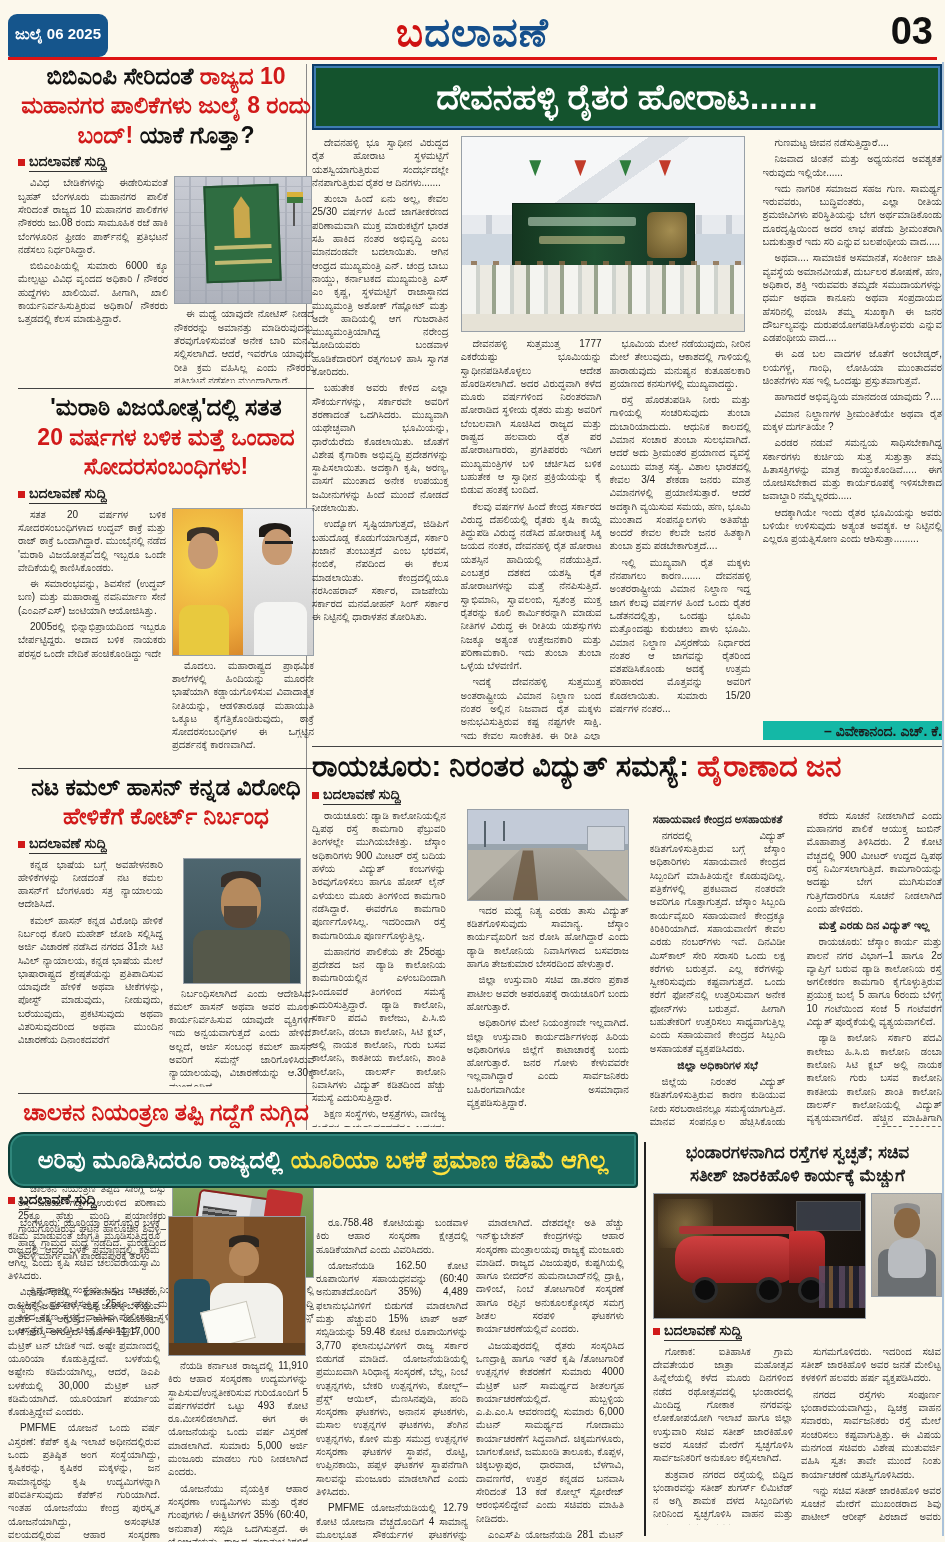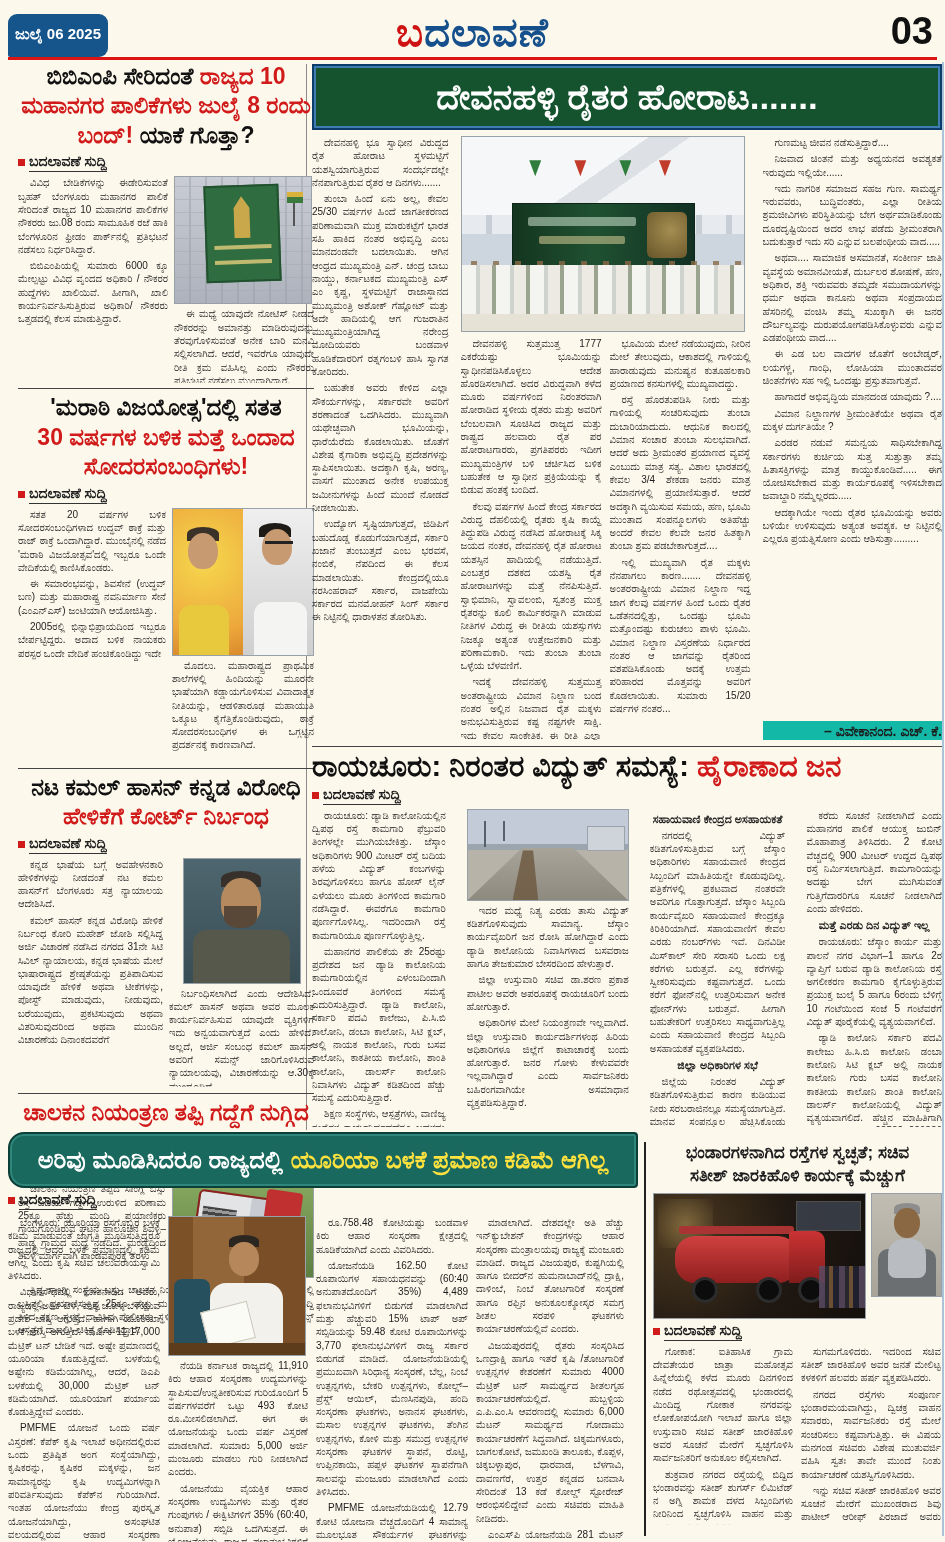--- a/index.html
+++ b/index.html
@@ -181,21 +181,21 @@
           <div class="col body-txt" style="height:76px;margin-top:3px;">
             <p>ಈ ಮಧ್ಯೆ ಯಾವುದೇ ನೋಟಿಸ್ ನೀಡದೆ ನೌಕರರನ್ನು ಅಮಾನತ್ತು ಮಾಡಿರುವುದನ್ನು ತೆರವುಗೊಳಿಸುವಂತೆ ಅನೇಕ ಬಾರಿ ಮನವಿ ಸಲ್ಲಿಸಲಾಗಿದೆ. ಆದರೆ, ಇವರೆಗೂ ಯಾವುದೇ ರೀತಿ ಕ್ರಮ ವಹಿಸಿಲ್ಲ ಎಂದು ನೌಕರರು ಪ್ರತಿಭಟನೆ ನಡೆಸಲು ಮುಂದಾಗಿದ್ದಾರೆ.</p>
           </div>
         </div>
       </div>
     </div>
 
     <div class="lart">
       <div class="lhead">
         <span class="blk">'ಮರಾಠಿ ವಿಜಯೋತ್ಸ'ದಲ್ಲಿ ಸತತ</span><br>
-        <span class="red">30 ವರ್ಷಗಳ ಬಳಿಕ ಮತ್ತೆ ಒಂದಾದ ಸೋದರಸಂಬಂಧಿಗಳು!</span>
+        <span class="red">20 ವರ್ಷಗಳ ಬಳಿಕ ಮತ್ತೆ ಒಂದಾದ ಸೋದರಸಂಬಂಧಿಗಳು!</span>
       </div>
       <div class="byline">
         <span class="sq"></span>
         <span class="bl-txt">ಬದಲಾವಣೆ ಸುದ್ದಿ</span>
       </div>
       <div class="flexrow">
         <div class="col body-txt" style="width:148px;height:255px;">
           <p>ಸತತ 20 ವರ್ಷಗಳ ಬಳಿಕ ಸೋದರಸಂಬಂಧಿಗಳಾದ ಉದ್ಧವ್ ಠಾಕ್ರೆ ಮತ್ತು ರಾಜ್ ಠಾಕ್ರೆ ಒಂದಾಗಿದ್ದಾರೆ. ಮುಂಬೈನಲ್ಲಿ ನಡೆದ 'ಮರಾಠಿ ವಿಜಯೋತ್ಸವ'ದಲ್ಲಿ ಇಬ್ಬರೂ ಒಂದೇ ವೇದಿಕೆಯಲ್ಲಿ ಕಾಣಿಸಿಕೊಂಡರು.</p>
           <p>ಈ ಸಮಾರಂಭವನ್ನು, ಶಿವಸೇನೆ (ಉದ್ಧವ್ ಬಣ) ಮತ್ತು ಮಹಾರಾಷ್ಟ್ರ ನವನಿರ್ಮಾಣ ಸೇನೆ (ಎಂಎನ್‌ಎಸ್) ಜಂಟಿಯಾಗಿ ಆಯೋಜಿಸಿತ್ತು.</p>
           <p>2005ರಲ್ಲಿ ಭಿನ್ನಾಭಿಪ್ರಾಯದಿಂದ ಇಬ್ಬರೂ ಬೇರ್ಪಟ್ಟಿದ್ದರು. ಅದಾದ ಬಳಿಕ ನಾಯಕರು ಪರಸ್ಪರ ಒಂದೇ ವೇದಿಕೆ ಹಂಚಿಕೊಂಡಿದ್ದು ಇದೇ</p>

